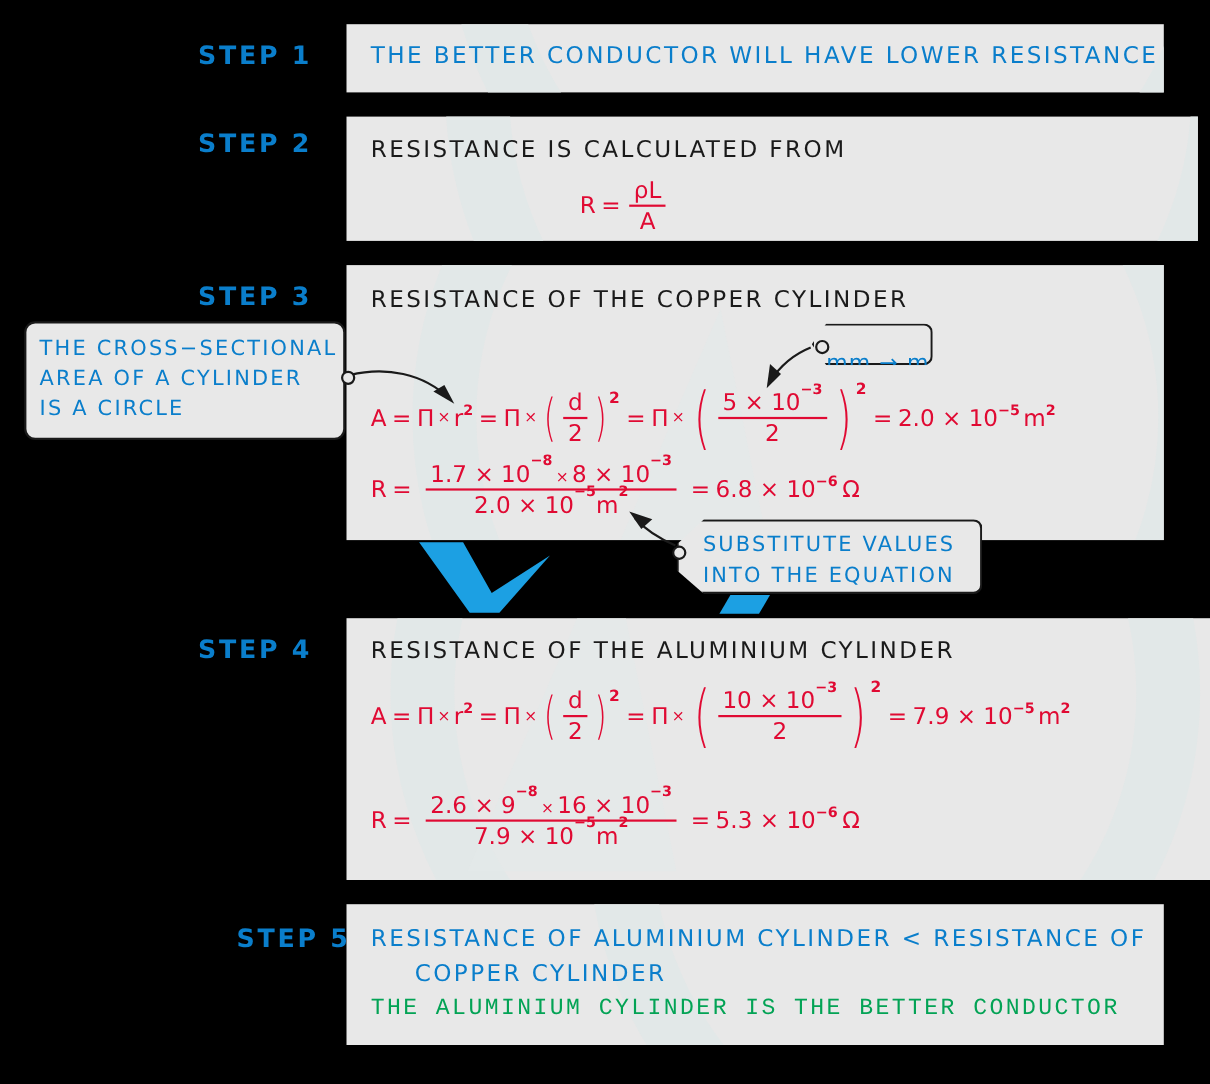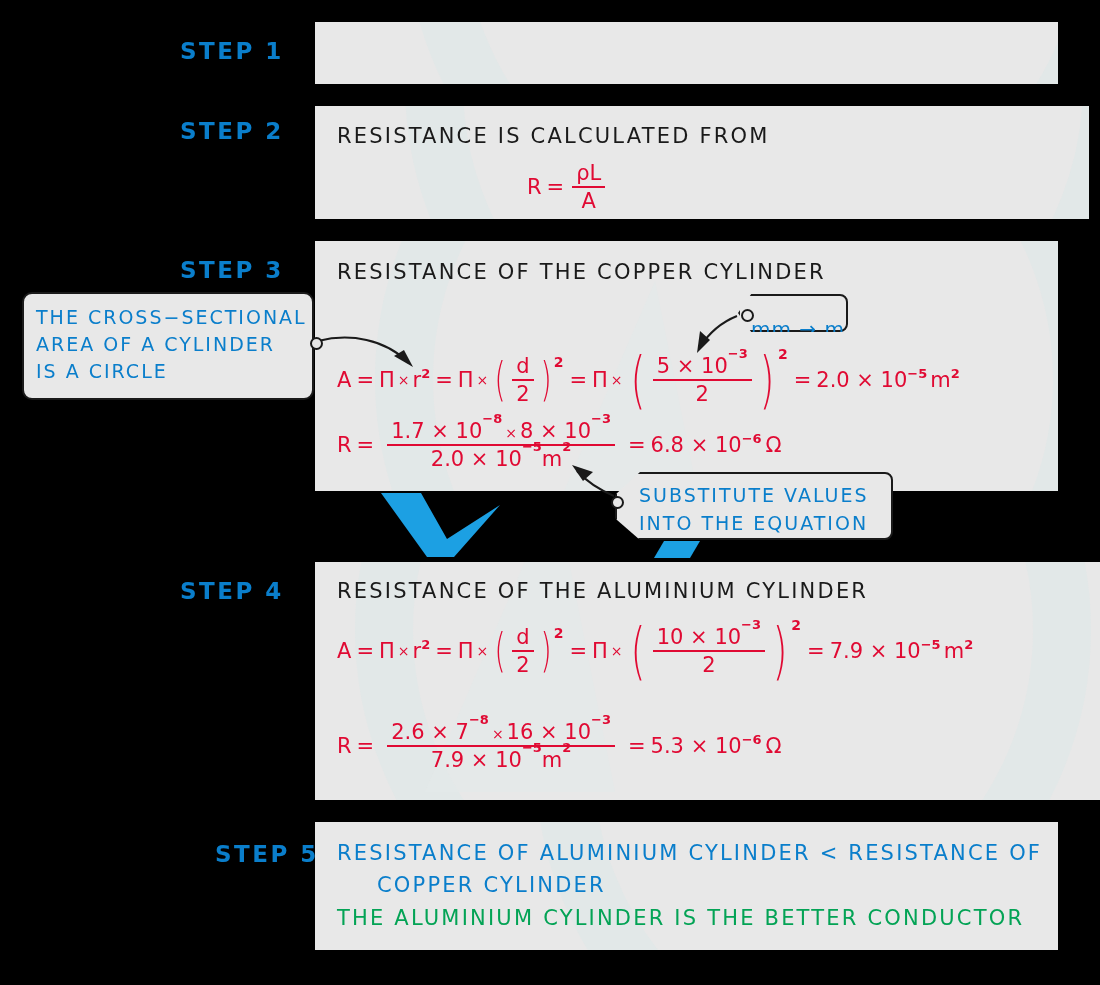--- a/index.html
+++ b/index.html
@@ -62,21 +62,21 @@
   
   .head-line {
     position: absolute;
     font-family: "DejaVu Sans", sans-serif;
     font-size: 21px;
     letter-spacing: 2.2px;
     white-space: nowrap;
   }
   .t-black { color: #1a1a1a; }
   .t-blue  { color: #0a7ecb; }
-  .t-green { color: #03a355; }
+  .t-green { color: #03a355; font-family: Liberation Mono, monospace; }
 
   
   .math {
     position: absolute;
     color: #e00a33;
     font-family: "DejaVu Sans", sans-serif;
     font-size: 21px;
     white-space: nowrap;
     display: flex;
     align-items: center;
@@ -156,20 +156,21 @@
   }
 </style>
 </head>
 <body>
 
 <div id="stage">
 
   <div class="step-label" style="left:180px; top:38px;">STEP  1</div>
   <div class="panel" style="left:315px; top:22px; width:743px; height:62px;">
     <div class="wm wm-a" style="left:90px; top:-470px;"></div>
+    <div class="head-line t-blue" style="left:22px; top:16px;">THE  BETTER  CONDUCTOR  WILL  HAVE  LOWER  RESISTANCE</div>
   </div>
 
   <div class="step-label" style="left:180px; top:118px;">STEP  2</div>
   <div class="panel" style="left:315px; top:106px; width:743px; height:113px;padding-left:31px;">
     <div class="wm wm-a" style="left:90px; top:-390px;"></div>
     <div class="head-line t-black" style="left:22px; top:18px;">RESISTANCE  IS  CALCULATED   FROM</div>
     <div class="math" style="left:212px; top:55px;">
       <span>R</span>
       <span class="op">=</span>
       <span class="frac">
@@ -286,21 +287,21 @@
       <span>7.9 × 10</span>
         <span class="sup">−5</span>
       <span style="margin-left:3px;">m</span>
         <span class="sup">2</span>
     </div>
 
     <div class="math" style="left:22px; top:158px;">
       <span>R</span>
       <span class="op">=</span>
       <span class="frac" style="margin:0 8px;">
-        <span class="num"><span>2.6 × 7</span><span class="sup">−8</span><span class="tiny">×</span><span>16 × 10</span><span class="sup">−3</span></span>
+        <span class="num"><span>2.6 × 9</span><span class="sup">−8</span><span class="tiny">×</span><span>16 × 10</span><span class="sup">−3</span></span>
         <span class="bar"></span>
         <span class="den"><span>7.9 × 10</span><span class="sup">−5</span><span>m</span><span class="sup">2</span></span>
       </span>
       <span class="op">=</span>
       <span>5.3 × 10</span>
         <span class="sup">−6</span>
       <span style="margin-left:4px;">Ω</span>
     </div>
   </div>
 

